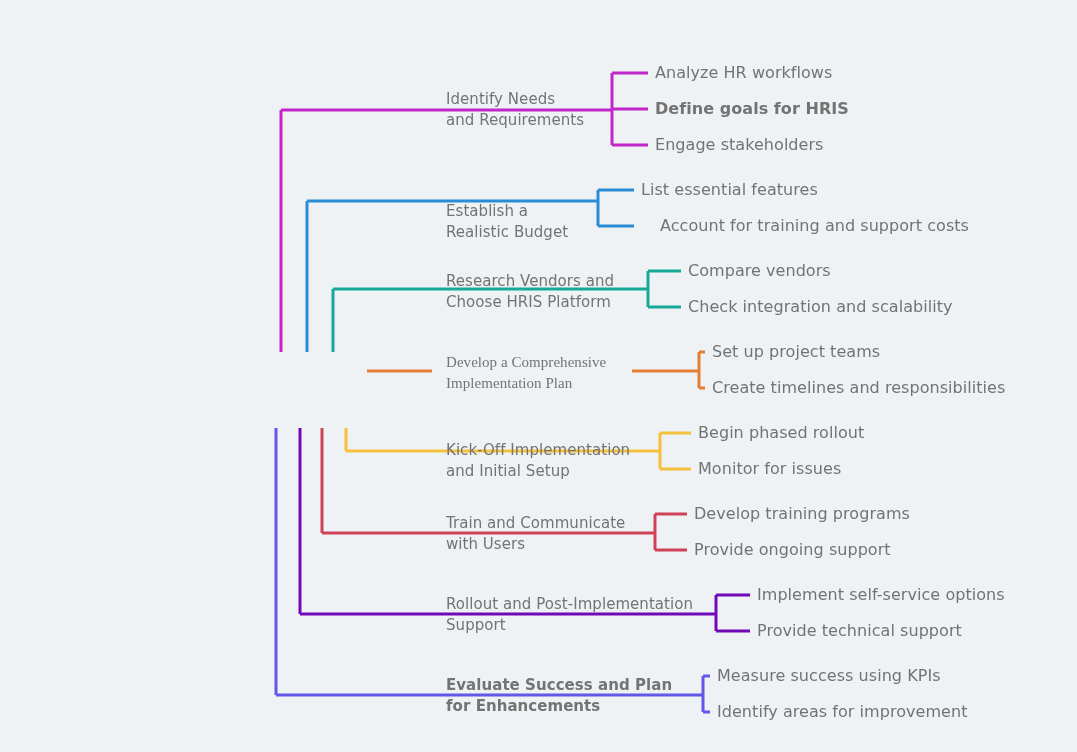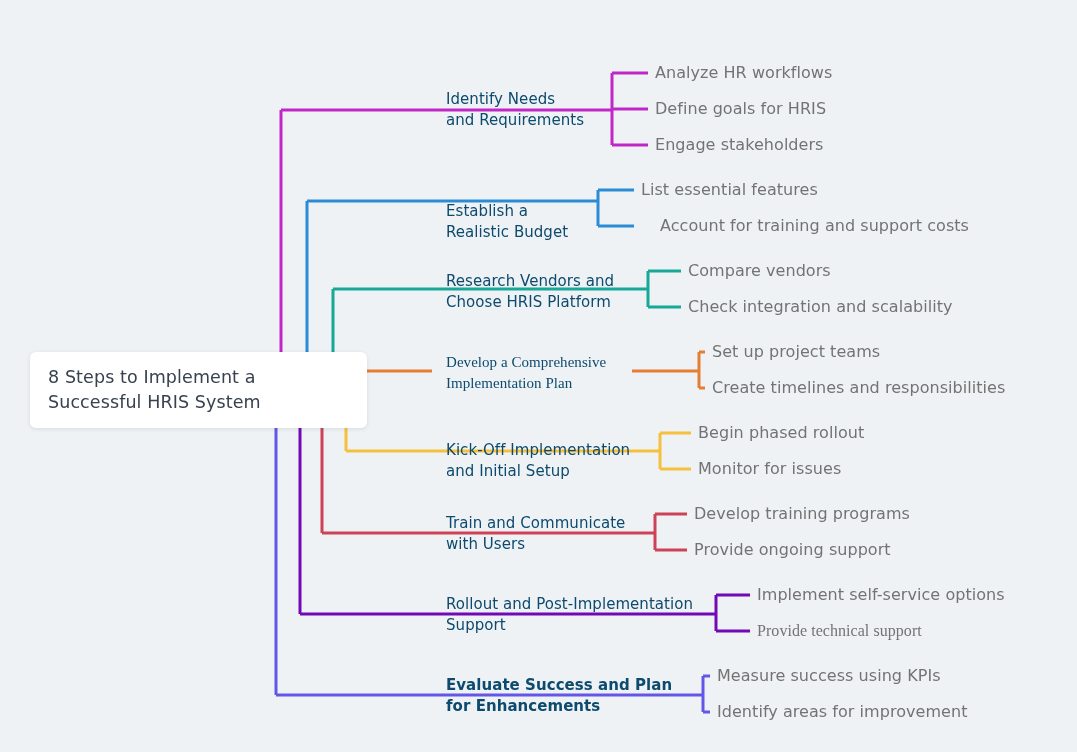--- a/index.html
+++ b/index.html
@@ -42,21 +42,21 @@
   .root-title {
     font-size: 17.5px;
     line-height: 25px;
     color: #37424e;
     letter-spacing: 0.1px;
   }
   .branch-label {
     position: absolute;
     font-size: 15px;
     line-height: 21px;
-    color: #0c4a6e;
+    color: #737373;
     letter-spacing: 0.05px;
     white-space: pre-line;
   }
   .leaf-label {
     position: absolute;
     font-size: 16px;
     line-height: 17px;
     color: #737373;
     letter-spacing: 0.05px;
     white-space: nowrap;
@@ -111,29 +111,26 @@
       <path d="M 716 595 L 750 595" stroke="#7209b7" stroke-width="3" stroke-linecap="butt" fill="none"></path>
       <path d="M 716 631 L 750 631" stroke="#7209b7" stroke-width="3" stroke-linecap="butt" fill="none"></path>
       <path d="M 276 428 L 276 695" stroke="#6257e8" stroke-width="3" stroke-linecap="butt" fill="none"></path>
       <path d="M 276 695 L 666 695" stroke="#6257e8" stroke-width="3" stroke-linecap="butt" fill="none"></path>
       <path d="M 666 695 L 703 695" stroke="#6257e8" stroke-width="3" stroke-linecap="butt" fill="none"></path>
       <path d="M 703 676 L 703 712" stroke="#6257e8" stroke-width="3" stroke-linecap="butt" fill="none"></path>
       <path d="M 703 676 L 710 676" stroke="#6257e8" stroke-width="3" stroke-linecap="butt" fill="none"></path>
       <path d="M 703 712 L 710 712" stroke="#6257e8" stroke-width="3" stroke-linecap="butt" fill="none"></path>
     </svg>
 
-  <div class="root-card">
-    <div class="root-title">8 Steps to Implement a Successful HRIS System</div>
-  </div>
 
   <div id="labels">
       <div class="branch-label" style="left: 446px; top: 89px;">Identify Needs
 and Requirements</div>
       <div class="leaf-label" style="left: 655px; top: 64px;">Analyze HR workflows</div>
-      <div class="leaf-label" style="left: 655px; top: 100px;">Define goals for HRIS</div>
+      <div class="leaf-label" style="left: 655px; top: 100px; font-weight: bold;">Define goals for HRIS</div>
       <div class="leaf-label" style="left: 655px; top: 136px;">Engage stakeholders</div>
       <div class="branch-label" style="left: 446px; top: 201px;">Establish a
 Realistic Budget</div>
       <div class="leaf-label" style="left: 641px; top: 181px;">List essential features</div>
       <div class="leaf-label" style="left: 660px; top: 217px;">Account for training and support costs</div>
       <div class="branch-label" style="left: 446px; top: 271px;">Research Vendors and
 Choose HRIS Platform</div>
       <div class="leaf-label" style="left: 688px; top: 262px;">Compare vendors</div>
       <div class="leaf-label" style="left: 688px; top: 298px;">Check integration and scalability</div>
       <div class="branch-label" style="left: 446px; top: 352px; font-family: Liberation Serif, serif;">Develop a Comprehensive
@@ -144,20 +141,20 @@
 and Initial Setup</div>
       <div class="leaf-label" style="left: 698px; top: 424px;">Begin phased rollout</div>
       <div class="leaf-label" style="left: 698px; top: 460px;">Monitor for issues</div>
       <div class="branch-label" style="left: 446px; top: 513px;">Train and Communicate
 with Users</div>
       <div class="leaf-label" style="left: 694px; top: 505px; text-align: right;">Develop training programs</div>
       <div class="leaf-label" style="left: 694px; top: 541px;">Provide ongoing support</div>
       <div class="branch-label" style="left: 446px; top: 594px;">Rollout and Post-Implementation
 Support</div>
       <div class="leaf-label" style="left: 757px; top: 586px;">Implement self-service options</div>
-      <div class="leaf-label" style="left: 757px; top: 622px; font-family: Liberation Serif, serif;">Provide technical support</div>
+      <div class="leaf-label" style="left: 757px; top: 622px;">Provide technical support</div>
       <div class="branch-label" style="left: 446px; top: 675px; font-weight: bold;">Evaluate Success and Plan
 for Enhancements</div>
       <div class="leaf-label" style="left: 717px; top: 667px;">Measure success using KPIs</div>
       <div class="leaf-label" style="left: 717px; top: 703px;">Identify areas for improvement</div>
     </div>
 
 </div>
 
 </body></html>

